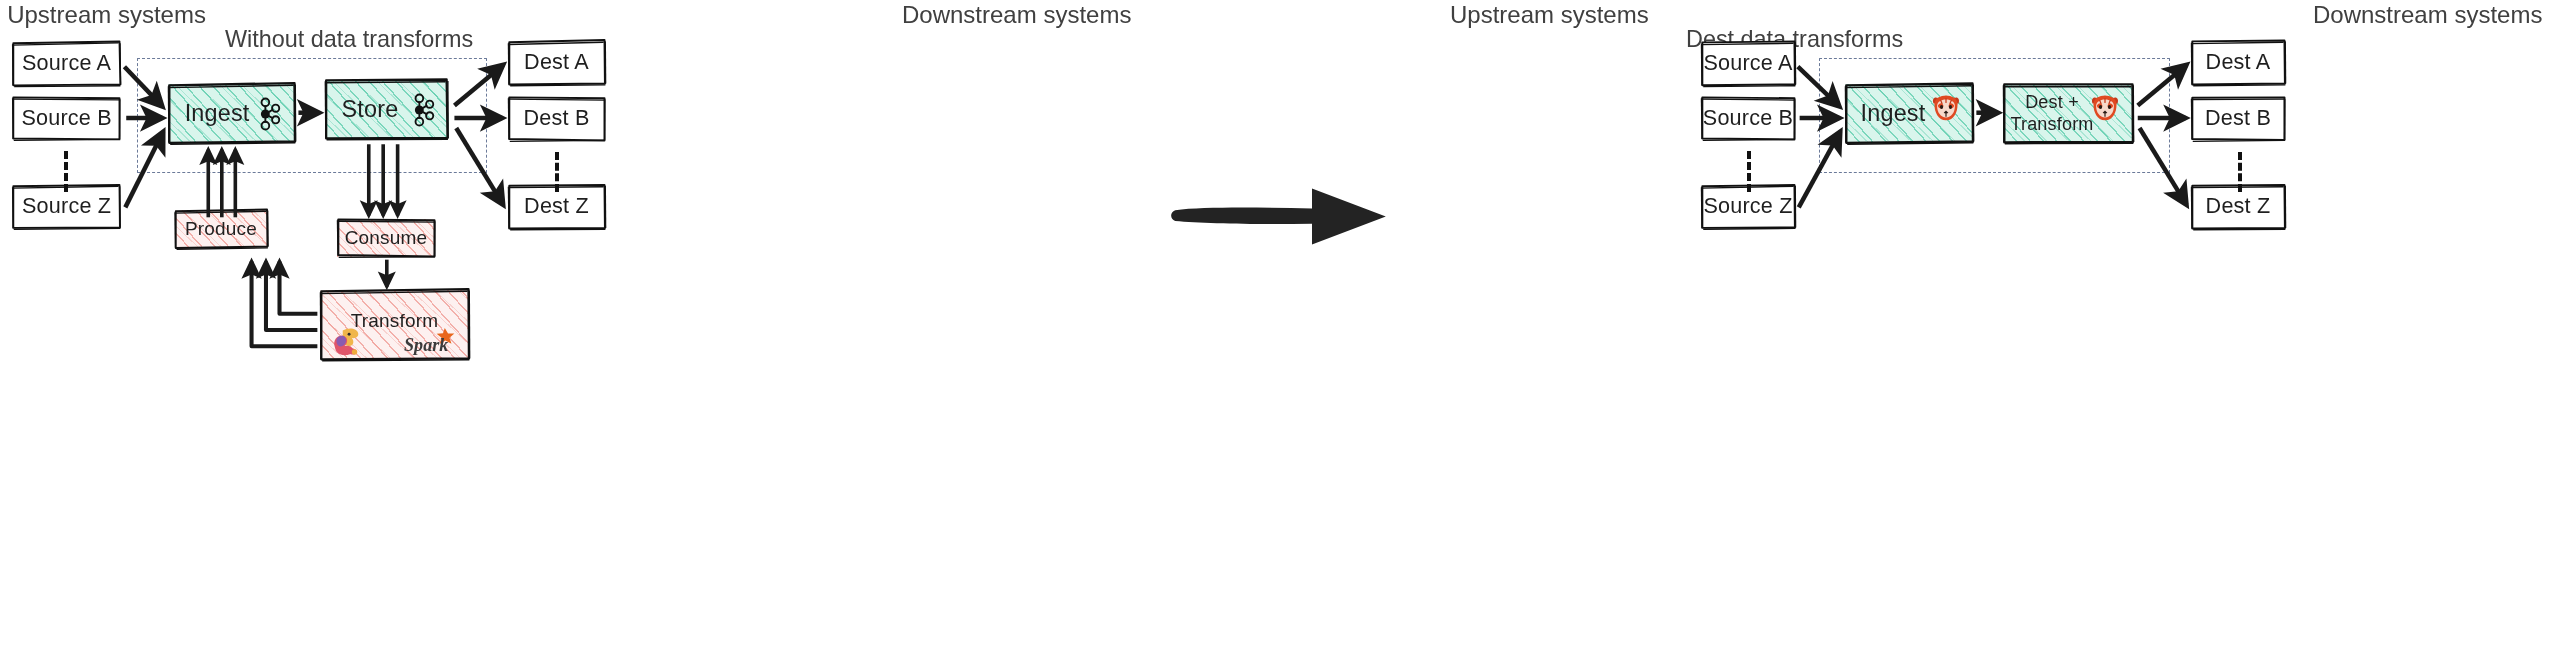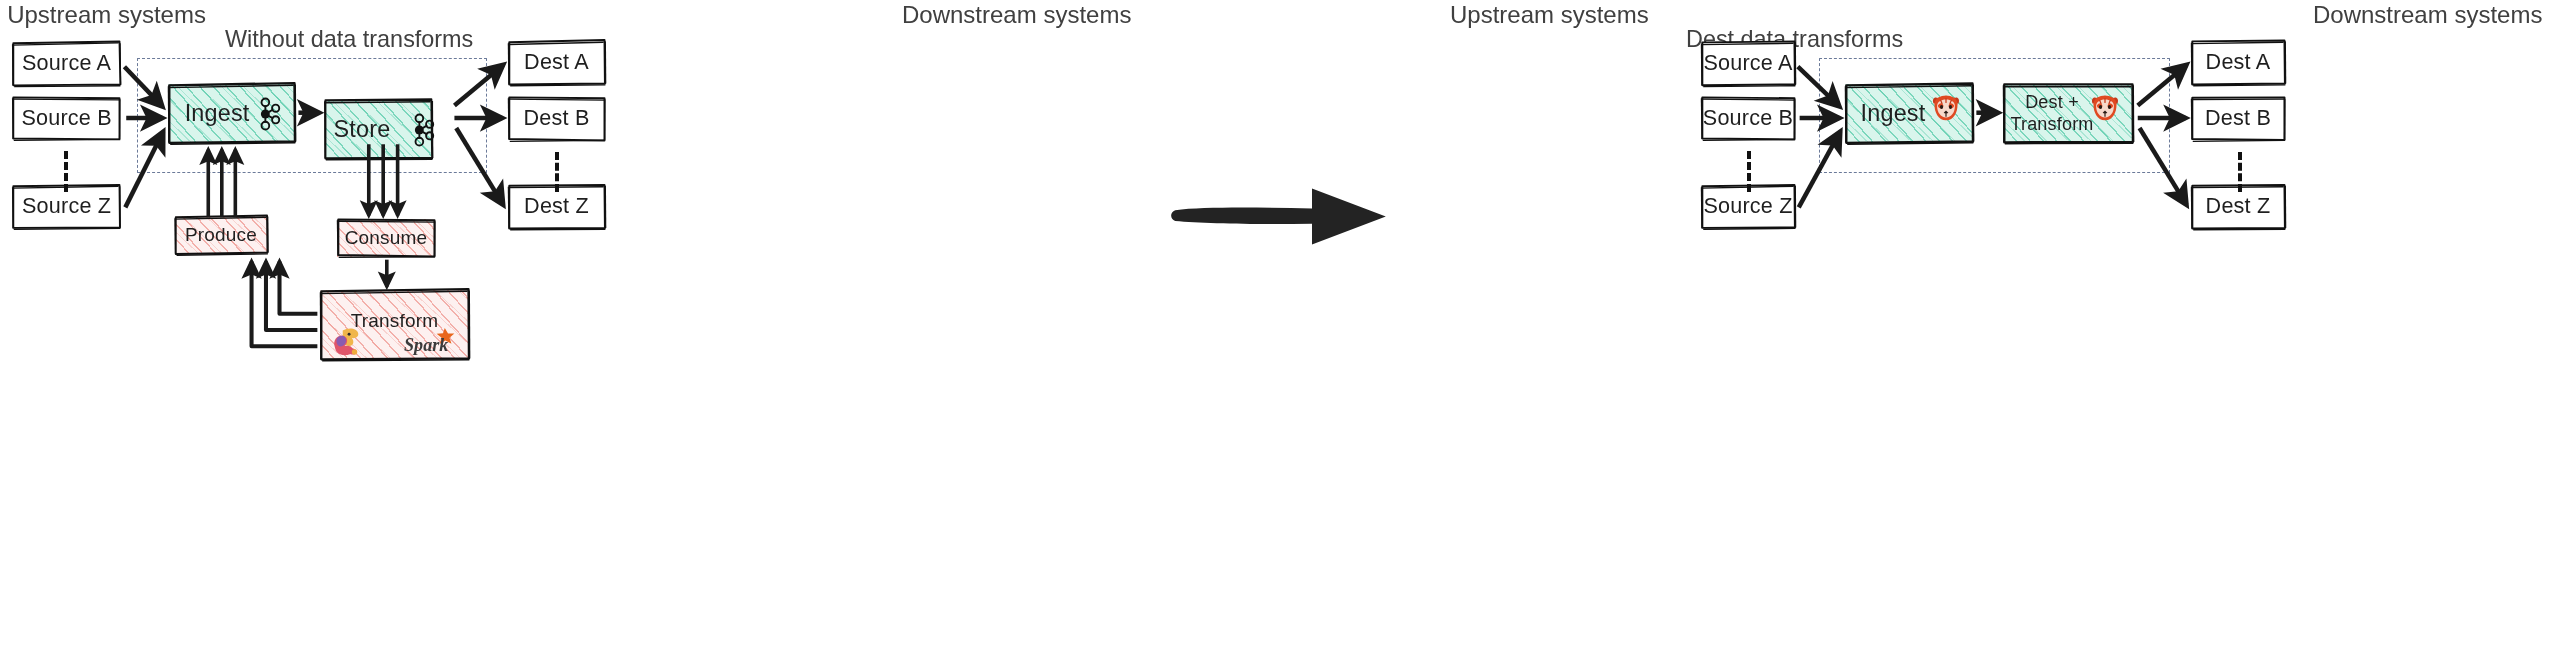--- a/index.html
+++ b/index.html
@@ -130,21 +130,21 @@
     <svg class="logo" style="left:86px;top:12.6px;" width="29" height="34" viewBox="0 0 32 38">
       <circle cx="12.5" cy="6" r="4.3" fill="none" stroke="#111" stroke-width="2.1"></circle>
       <circle cx="12.5" cy="32" r="4.3" fill="none" stroke="#111" stroke-width="2.1"></circle>
       <circle cx="24" cy="12.5" r="4" fill="none" stroke="#111" stroke-width="2.1"></circle>
       <circle cx="24" cy="25.5" r="4" fill="none" stroke="#111" stroke-width="2.1"></circle>
       <circle cx="12.5" cy="19" r="5" fill="#111"></circle>
       <path d="M16.6,16.6 L20.6,14.2 M16.6,21.4 L20.6,23.6 M12.5,10.4 L12.5,14 M12.5,24 L12.5,27.6" stroke="#111" stroke-width="2.1" fill="none" stroke-linecap="round"></path>
     </svg>
   </div>
 
-  <div class="box" style="left:325px;top:100px;width:106px;height:58px;">
+  <div class="box" style="left:325px;top:80px;width:122px;height:58px;">
     <div class="hatch teal"></div>
     <svg class="sketch" viewBox="0 0 151 76" preserveAspectRatio="none">
       <path d="M7,6 L144,5 L145,69.5 L7,70 Z" fill="none" stroke="#111" stroke-width="2.6" stroke-linejoin="round"></path>
       <path d="M6,8.5 L143,7.5" fill="none" stroke="#111" stroke-width="1.6"></path>
       <path d="M7.5,71.5 L145.5,71" fill="none" stroke="#111" stroke-width="1.6"></path>
       <path d="M6,7 L6.6,70" fill="none" stroke="#111" stroke-width="1.5"></path>
       <path d="M145.4,6.5 L145.8,69.5" fill="none" stroke="#111" stroke-width="1.5"></path>
     </svg>
     <span class="bx-txt" style="transform:translateX(-16px);font-size:23.4px;">Store</span>
     <svg class="logo" style="left:83px;top:12.6px;" width="29" height="34" viewBox="0 0 32 38">
@@ -185,21 +185,21 @@
     <svg class="sketch" viewBox="0 0 120 60" preserveAspectRatio="none">
       <path d="M7,6.5 L113,5.5 L113.5,53.5 L7,54 Z" fill="none" stroke="#111" stroke-width="2.2" stroke-linejoin="round"></path>
       <path d="M6,8.5 L112,7.5" fill="none" stroke="#111" stroke-width="1.5"></path>
       <path d="M8,55.5 L114,55" fill="none" stroke="#111" stroke-width="1.5"></path>
       <path d="M6,7.5 L6.6,54" fill="none" stroke="#111" stroke-width="1.4"></path>
       <path d="M113.9,6.5 L114.3,53.5" fill="none" stroke="#111" stroke-width="1.4"></path>
     </svg>
     <span class="bx-txt">Dest Z</span>
   </div>
 
-  <div class="box" style="left:175px;top:216px;width:92px;height:38px;">
+  <div class="box" style="left:175px;top:210px;width:92px;height:38px;">
     <div class="hatch pink"></div>
     <svg class="sketch" viewBox="0 0 125 54" preserveAspectRatio="none">
       <path d="M7,7 L118,5 L118.5,46 L7,47.5 Z" fill="none" stroke="#111" stroke-width="2.3" stroke-linejoin="round"></path>
       <path d="M6,9 L117,7" fill="none" stroke="#111" stroke-width="1.5"></path>
       <path d="M8,49 L119,47.5" fill="none" stroke="#111" stroke-width="1.5"></path>
       <path d="M6,8 L6.6,47" fill="none" stroke="#111" stroke-width="1.4"></path>
       <path d="M118.9,6 L119.3,46" fill="none" stroke="#111" stroke-width="1.4"></path>
     </svg>
     <span class="bx-txt" style="font-size:19px;">Produce</span>
   </div>

